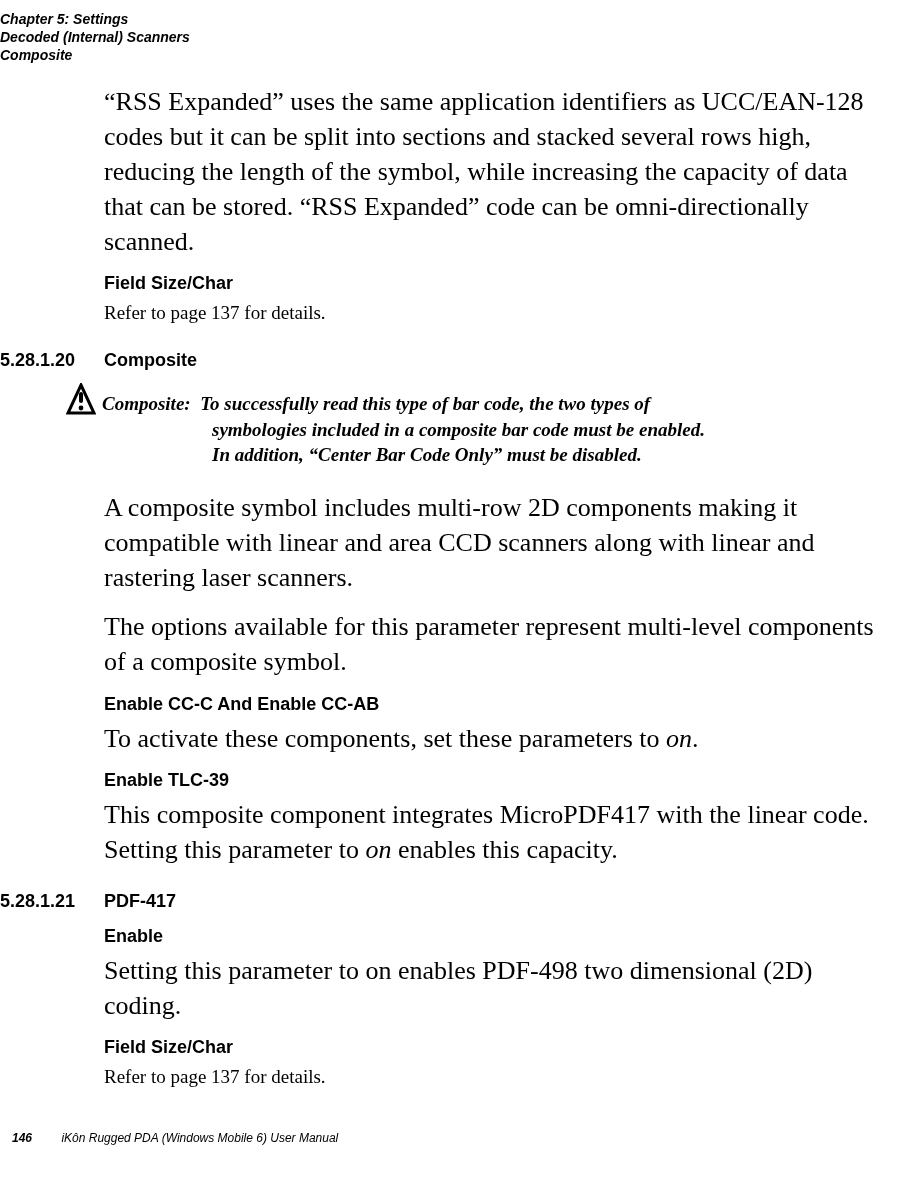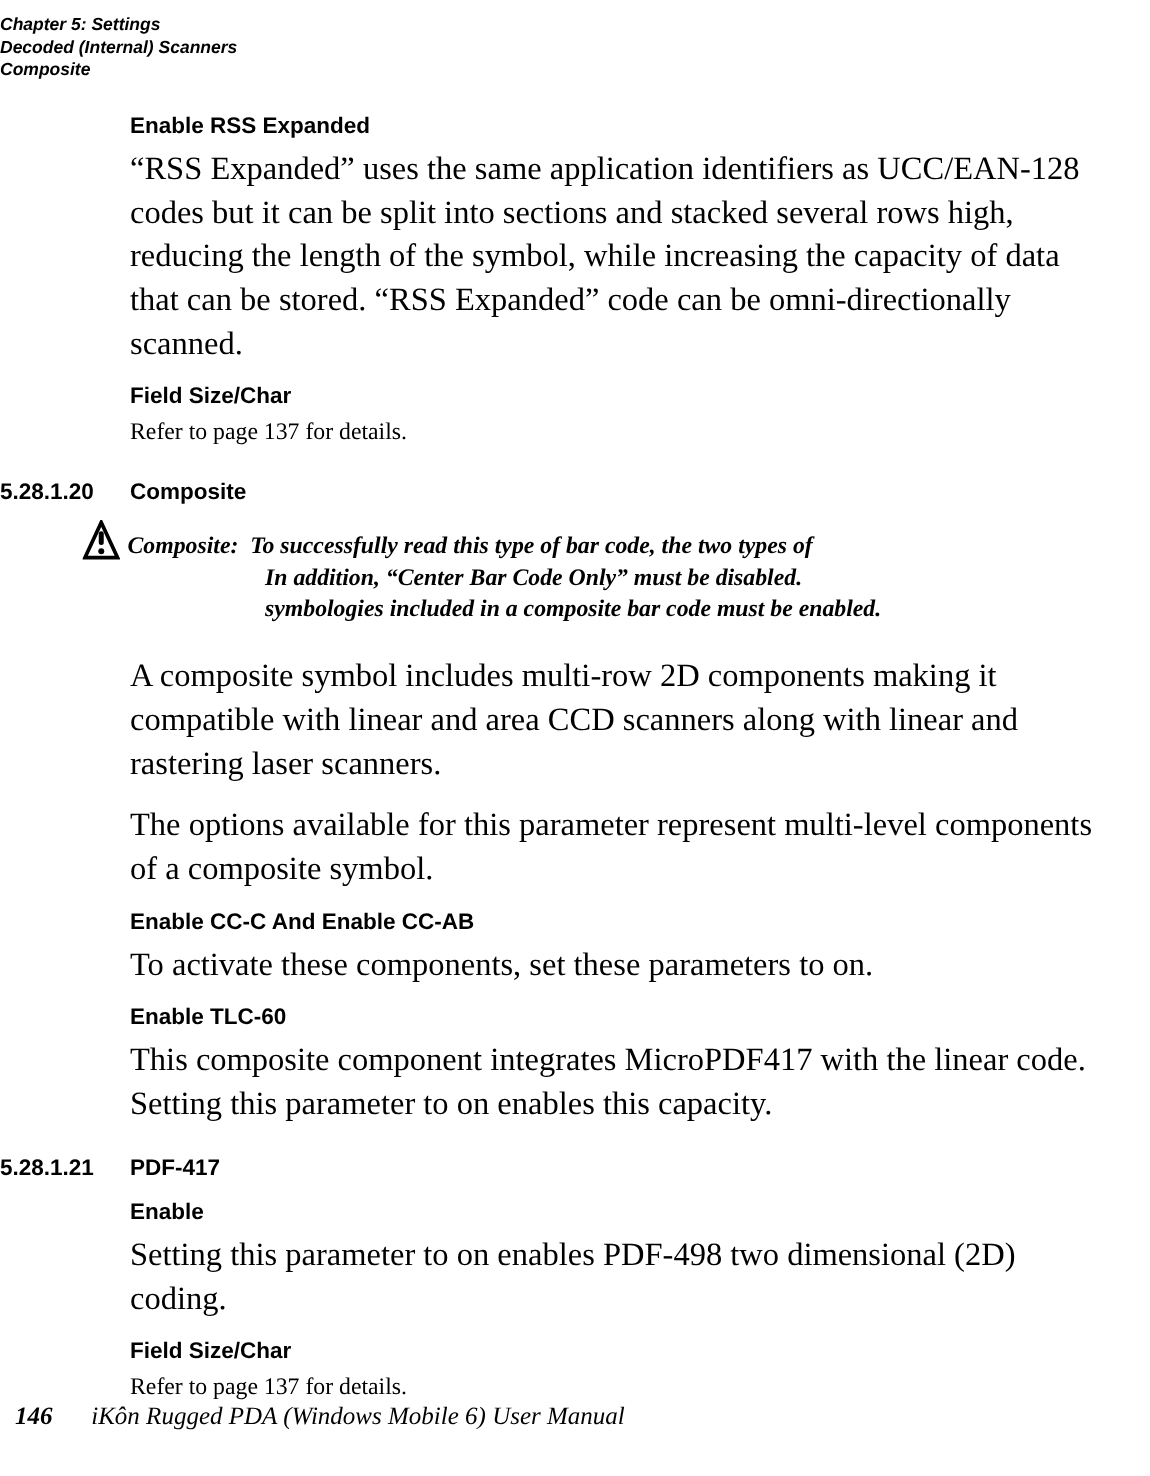--- a/index.html
+++ b/index.html
@@ -86,44 +86,43 @@
     .important-first {
       display:inline;
       font-weight: bold;
       font-style: italic;
       margin-top: 24px;
     }
     .footer {
       position: absolute;
       bottom: 36px;
       left: 12px;
-      font-family: Liberation Serif, serif;
+      font-family: Liberation Sans, sans-serif;
       font-style: italic;
-      font-size: 20px;
+      font-size: 12px;
     }
     .footer-page {
       font-weight: 700;
       font-style: italic;
       margin-right: 26px;
     }
-    .on-italic { }
+    .on-italic { font-style: italic; }
     .ref { font-size: 19px; }
   </style>
 </head>
 <body>
 
 <div class="header">
   <div>Chapter 5: Settings</div>
   <div>Decoded (Internal) Scanners</div>
   <div>Composite</div>
 </div>
 
 <div class="content">
 
-  <div class="h3">Enable RSS Expanded</div>
   <div class="para">“RSS Expanded” uses the same application identifiers as UCC/EAN-128 codes but it can be split into sections and stacked several rows high, reducing the length of the symbol, while increasing the capacity of data that can be stored. “RSS Expanded” code can be omni-directionally scanned.</div>
 
   <div class="h3">Field Size/Char</div>
   <div class="para ref">Refer to page 137 for details.</div>
 
   <div class="sub-num-heading">
     <span class="sub-num">5.28.1.20</span>
     <span class="sub-title">Composite</span>
   </div>
 
@@ -131,34 +130,34 @@
     <span class="warn-icon">
       <svg width="30" height="34" viewBox="0 0 30 34">
         <polygon points="15,2 28,30 2,30" fill="none" stroke="#000" stroke-width="3"></polygon>
         <rect x="13" y="9" width="4" height="11" rx="2" fill="#000"></rect>
         <circle cx="15" cy="25" r="2.4" fill="#000"></circle>
       </svg>
     </span>
     <div class="important-body">
       <span class="important-label">Composite:</span>
       <span class="important-first">&nbsp;</span><span class="important-first">To successfully read this type of bar code, the two types of</span>
+      <span class="important-text">symbologies included in a composite bar code must be enabled.</span>
       <span class="important-text">In addition, “Center Bar Code Only” must be disabled.</span>
-      <span class="important-text">symbologies included in a composite bar code must be enabled.</span>
     </div>
   </div>
 
   <div class="para">A composite symbol includes multi-row 2D components making it compatible with linear and area CCD scanners along with linear and rastering laser scanners.</div>
   <div class="para">The options available for this parameter represent multi-level components of a composite symbol.</div>
 
   <div class="h3">Enable CC-C And Enable CC-AB</div>
   <div class="para">
     <span>To activate these components, set these parameters to </span><span class="on-italic">on</span><span>.</span>
   </div>
 
-  <div class="h3">Enable TLC-60</div>
+  <div class="h3">Enable TLC-39</div>
   <div class="para">
     <span>This composite component integrates MicroPDF417 with the linear code. Setting this parameter to </span><span class="on-italic">on</span><span> enables this capacity.</span>
   </div>
 
   <div class="sub-num-heading">
     <span class="sub-num">5.28.1.21</span>
     <span class="sub-title">PDF-417</span>
   </div>
 
   <div class="h3">Enable</div>

